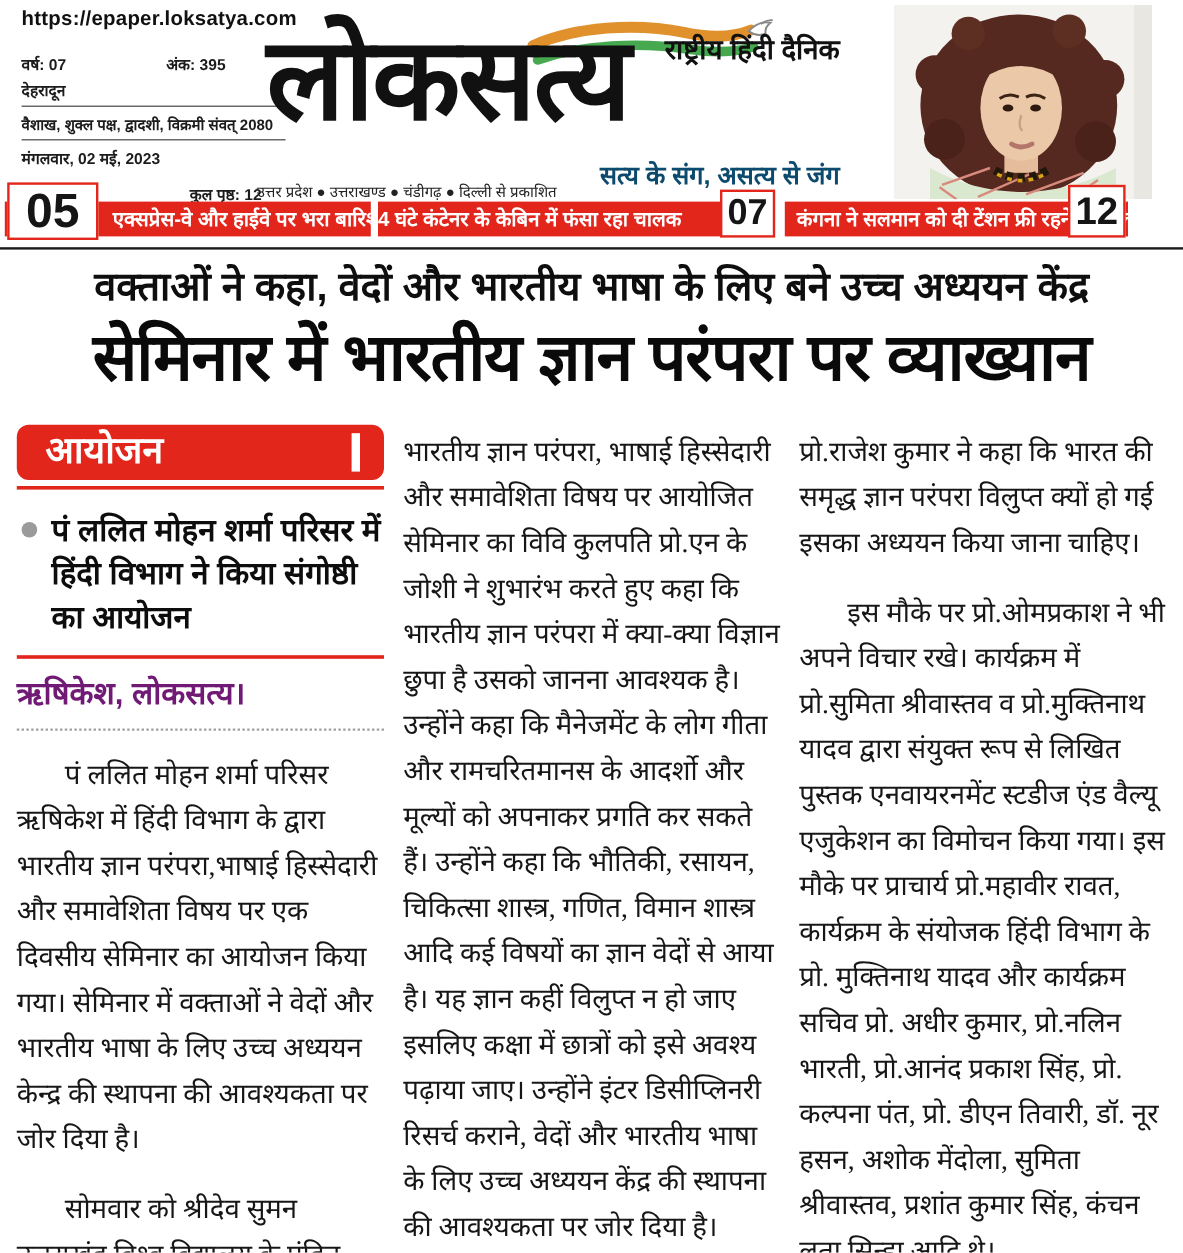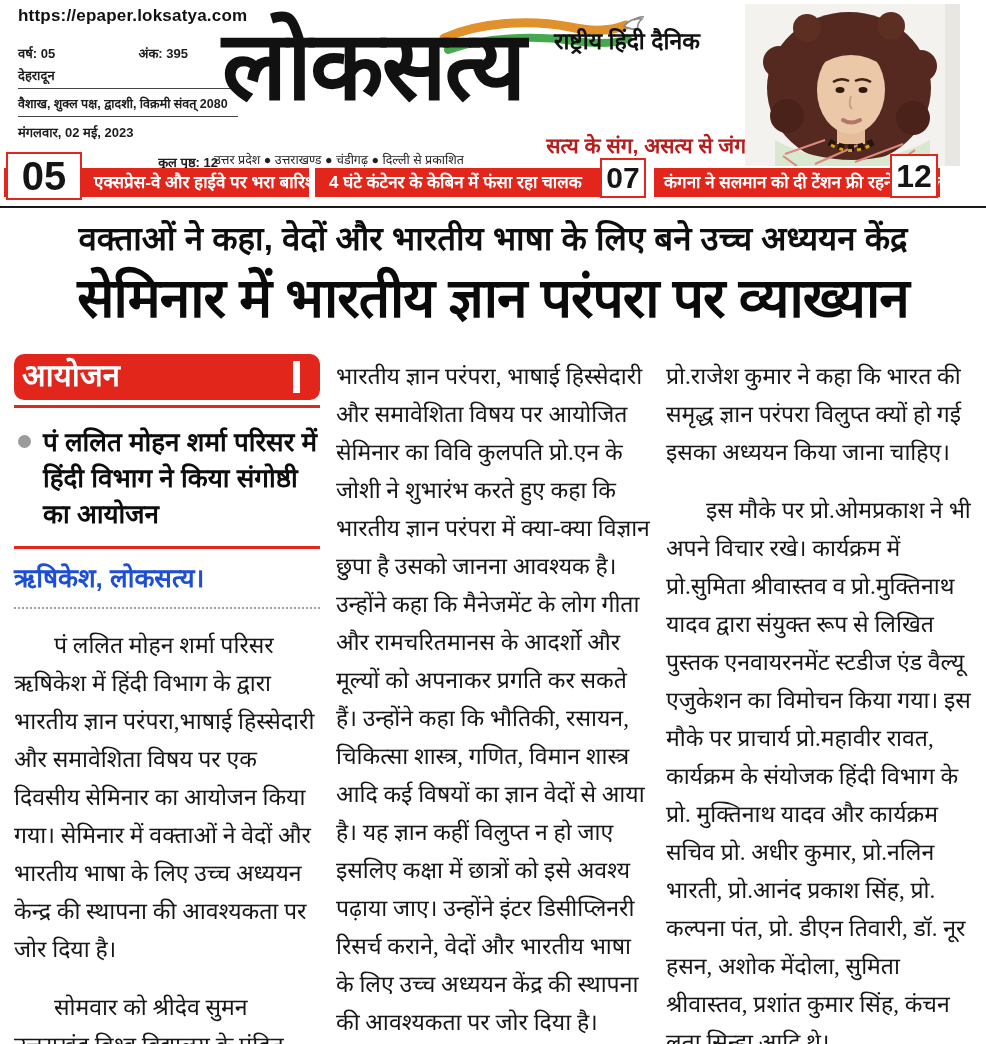--- a/index.html
+++ b/index.html
@@ -17,22 +17,22 @@
   .info-line { margin-bottom:4px; }
   .info-hr { border:none; border-top:1.5px solid #444; margin:4px 0 6px 0; width:220px; }
   .info-small { font-size:12.5px; margin-bottom:4px; }
   .info-row2 { display:flex; justify-content:space-between; width:200px; margin-top:12px; }
 
   .flag-logo { position:absolute; left:438px; top:12px; }
   .daily-label { position:absolute; left:554px; top:24px; font-size:23px; font-weight:800; color:#111; }
   .masthead-title { position:absolute; left:222px; top:22px; width:524px; text-align:left;
     font-size:96px; font-weight:900; color:#111; line-height:1.08; letter-spacing:-2px;
     font-family:Liberation Mono, monospace; }
-  .tagline { position:absolute; left:500px; top:131px; width:246px; text-align:right;
-    font-size:21px; font-weight:800; color:#b91c1c; }
+  .tagline { position:absolute; left:500px; top:131px; width:246px; text-align:left;
+    font-size:21px; font-weight:800; color:#0c4a6e; }
   .regions { position:absolute; left:214px; top:151px; font-size:12.5px; font-weight:400; color:#222; }
 
   .photo { position:absolute; left:745px; top:4px; width:215px; height:162px; }
 
   
   .teaser-bar { position:absolute; left:4px; top:152px; width:936px; height:48px; }
   .teaser-seg { position:absolute; top:16px; height:29px; background:var(--red);
     color:#fff; font-size:17px; font-weight:800; line-height:29px; white-space:nowrap; overflow:hidden; }
   .page-box { position:absolute; background:#fff; border:2px solid var(--red);
     display:flex; align-items:center; justify-content:center; font-weight:900; color:#151515;
@@ -47,42 +47,42 @@
 
   
   .cols { position:absolute; left:14px; top:354px; width:958px;
     display:grid; grid-template-columns:306px 314px 306px; column-gap:16px; }
   .body-text { font-size:23px; line-height:38px; color:#161616; text-align:left;
     font-family:"Liberation Serif", serif;margin-top:20px; }
   .para-indent { text-indent:40px; }
 
   .section-box { position:relative; height:46px; background:var(--red); border-radius:10px;
     margin-bottom:5px; }
-  .section-label { font-size:31px; font-weight:800; color:#fff; line-height:44px; padding-left:8px; }
+  .section-label { font-size:31px; font-weight:800; color:#fff; line-height:44px; padding-left:24px; }
   .section-slit { position:absolute; right:20px; top:7px; bottom:7px; width:7px; background:#fff; }
   .red-rule { height:3px; background:var(--red); border:none; }
   .rule-a { margin:2px 0 16px 0; }
   .rule-b { margin:14px 0 10px 0; }
   .subhead { display:flex; margin-top:4px; }
   .bullet-dot { flex:0 0 13px; width:13px; height:13px; border-radius:50%; background:#9a9a9a;
     margin:11px 12px 0 4px; }
   .subhead-text { font-size:26px; font-weight:800; line-height:36px; color:#0d0d0d; }
-  .dateline { font-size:26px; font-weight:800; color:#1d4ed8; }
+  .dateline { font-size:26px; font-weight:800; color:#701a75; }
   .dotted-rule { border:none; border-top:2px dotted #9f9f9f; margin:12px 0 18px 0; }
 </style>
 </head>
 <body>
 
 <div class="page" style="--red:#e2261c;">
 
   <a class="site-url" href="#">https://epaper.loksatya.com</a>
 
   <div class="info-block">
     <div class="info-row">
-      <span>वर्ष: 05</span>
+      <span>वर्ष: 07</span>
       <span>अंक: 395</span>
     </div>
     <div class="info-line">देहरादून</div>
     <hr class="info-hr">
     <div class="info-small">वैशाख, शुक्ल पक्ष, द्वादशी, विक्रमी संवत् 2080</div>
     <hr class="info-hr">
     <div class="info-line">मंगलवार, 02 मई, 2023</div>
     <div class="info-row2">
       <span>मूल्य: 3.00</span>
       <span>कुल पृष्ठ: 12</span>
@@ -126,21 +126,21 @@
       <ellipse cx="118" cy="86" rx="4.5" ry="3" fill="#2e1b10"></ellipse>
       <path d="M106,92 q-3,10 1,13" stroke="#caa183" stroke-width="2" fill="none"></path>
       <path d="M98,116 q8,5 17,0" stroke="#b4756a" stroke-width="4" fill="none" stroke-linecap="round"></path>
       <path d="M84,138 q22,12 44,0" stroke="#20180a" stroke-width="7" fill="none" stroke-dasharray="6 4"></path>
       <path d="M86,141 q20,11 40,0" stroke="#d8a418" stroke-width="3" fill="none" stroke-dasharray="4 5"></path>
     </svg>
   </div>
 
   <div class="teaser-bar">
     <div class="teaser-seg" style="left:0; width:305px; padding-left:90px;">एक्सप्रेस-वे और हाईवे पर भरा बारिश का पानी</div>
-    <div class="teaser-seg" style="left:311px; width:297px; padding-left:14px;">4 घंटे कंटेनर के केबिन में फंसा रहा चालक</div>
+    <div class="teaser-seg" style="left:311px; width:297px; ">4 घंटे कंटेनर के केबिन में फंसा रहा चालक</div>
     <div class="teaser-seg" style="left:650px; width:286px; padding-left:10px;">कंगना ने सलमान को दी टेंशन फ्री रहने की सलाह</div>
     <div class="page-box" style="left:2px; top:0; width:76px; height:48px; font-size:40px;">05</div>
     <div class="page-box" style="left:596px; top:6px; width:46px; height:40px; font-size:30px;">07</div>
     <div class="page-box" style="left:886px; top:2px; width:48px; height:44px; font-size:32px;">12</div>
   </div>
 
   <div class="top-rule"></div>
 
   <div class="kicker">वक्ताओं ने कहा, वेदों और भारतीय भाषा के लिए बने उच्च अध्ययन केंद्र</div>
   <div class="headline">सेमिनार में भारतीय ज्ञान परंपरा पर व्याख्यान</div>

